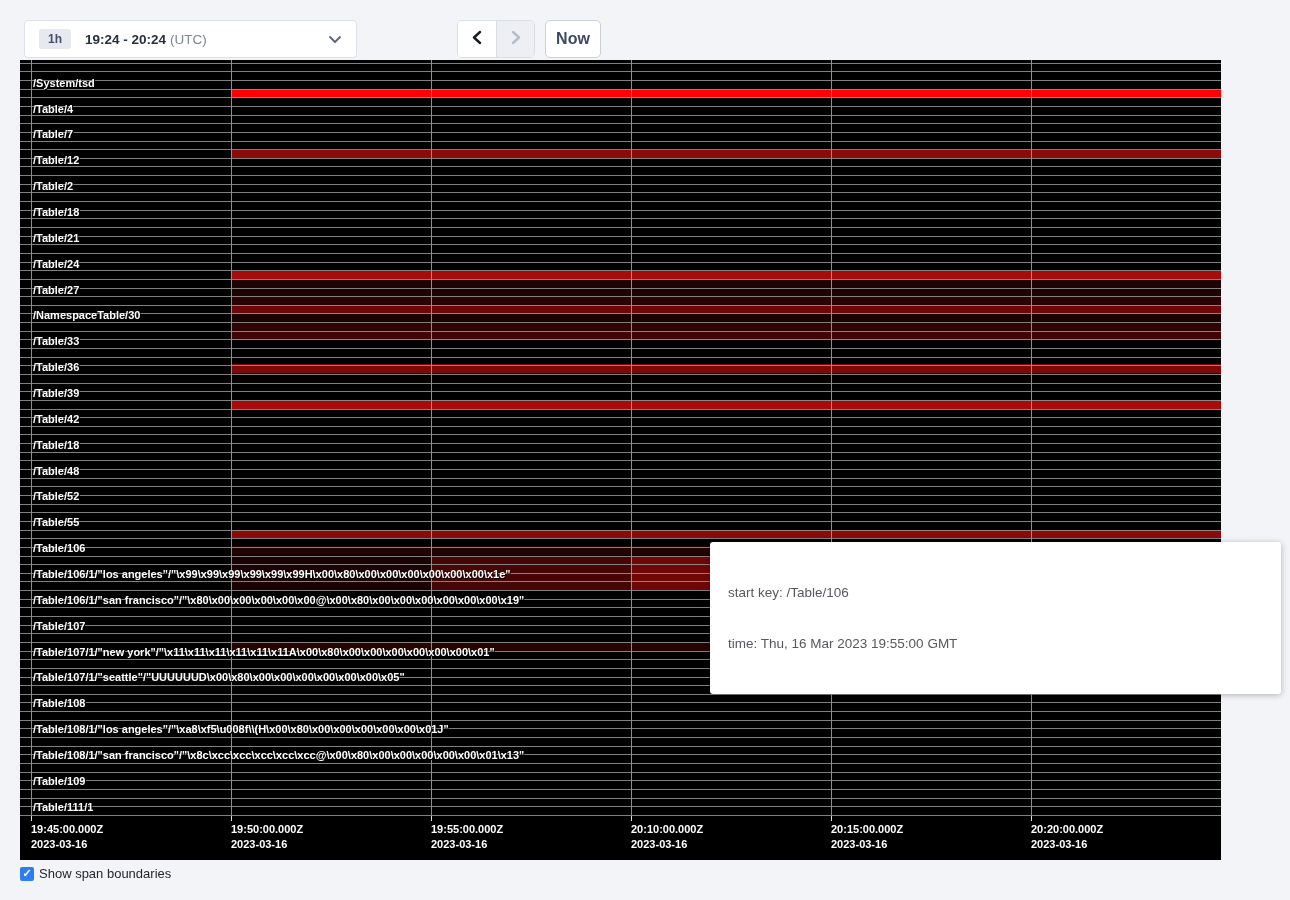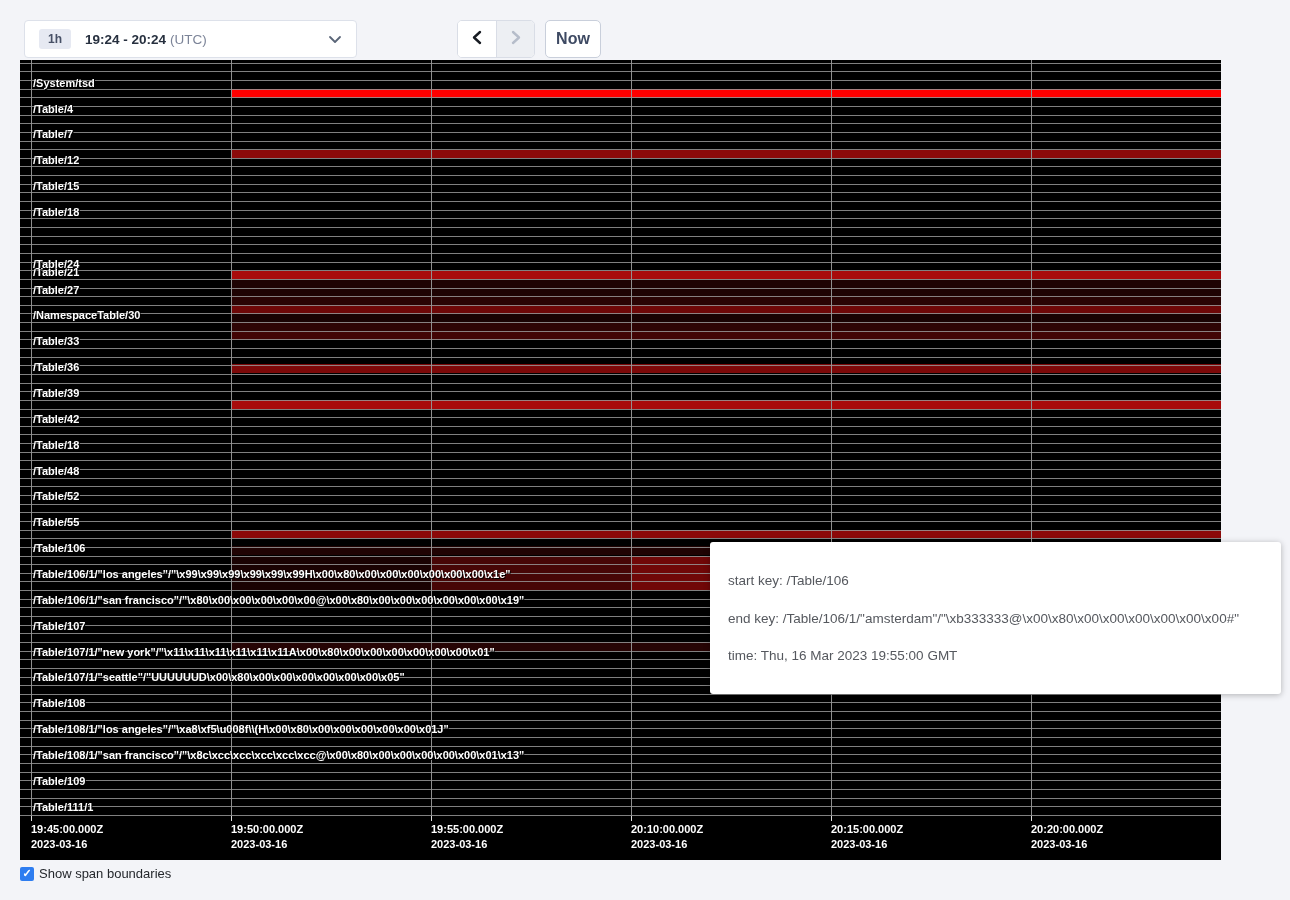--- a/index.html
+++ b/index.html
@@ -197,23 +197,23 @@
       <div class="hline" style="top: 728.9px;"></div>
       <div class="hline" style="top: 737.5px;"></div>
       <div class="hline" style="top: 746.2px;"></div>
       <div class="hline" style="top: 754.8px;"></div>
     </div>
   <div id="rowlabels">
       <div class="rowlabel" style="top: 16.6px;">/System/tsd</div>
       <div class="rowlabel" style="top: 42.5px;">/Table/4</div>
       <div class="rowlabel" style="top: 68.3px;">/Table/7</div>
       <div class="rowlabel" style="top: 94.2px;">/Table/12</div>
-      <div class="rowlabel" style="top: 120px;">/Table/15</div>
+      <div class="rowlabel" style="top: 120px;">/Table/2</div>
       <div class="rowlabel" style="top: 145.9px;">/Table/18</div>
-      <div class="rowlabel" style="top: 171.8px; margin-top: 34px;">/Table/21</div>
+      <div class="rowlabel" style="top: 171.8px;">/Table/21</div>
       <div class="rowlabel" style="top: 197.6px;">/Table/24</div>
       <div class="rowlabel" style="top: 223.5px;">/Table/27</div>
       <div class="rowlabel" style="top: 249.3px;">/NamespaceTable/30</div>
       <div class="rowlabel" style="top: 275.2px;">/Table/33</div>
       <div class="rowlabel" style="top: 301.1px;">/Table/36</div>
       <div class="rowlabel" style="top: 326.9px;">/Table/39</div>
       <div class="rowlabel" style="top: 352.8px;">/Table/42</div>
       <div class="rowlabel" style="top: 378.6px;">/Table/18</div>
       <div class="rowlabel" style="top: 404.5px;">/Table/48</div>
       <div class="rowlabel" style="top: 430.4px;">/Table/52</div>
@@ -261,20 +261,19 @@
         <div class="ticklabel" style="left: 1011px;">
           <div>20:20:00.000Z</div>
           <div>2023-03-16</div>
         </div>
       </div>
     </div>
 </div>
 
 <div class="tooltip">
   <div class="tline">start key: /Table/106</div>
-  <div class="tline">end key: /Table/106/1/"amsterdam"/"\xb333333@\x00\x80\x00\x00\x00\x00\x00\x00#"</div>
   <div class="tline">time: Thu, 16 Mar 2023 19:55:00 GMT</div>
 </div>
 
 <label class="cbrow">
   <span class="cbbox">✓</span>
   <span class="cblabel">Show span boundaries</span>
 </label>
 
 </body></html>

